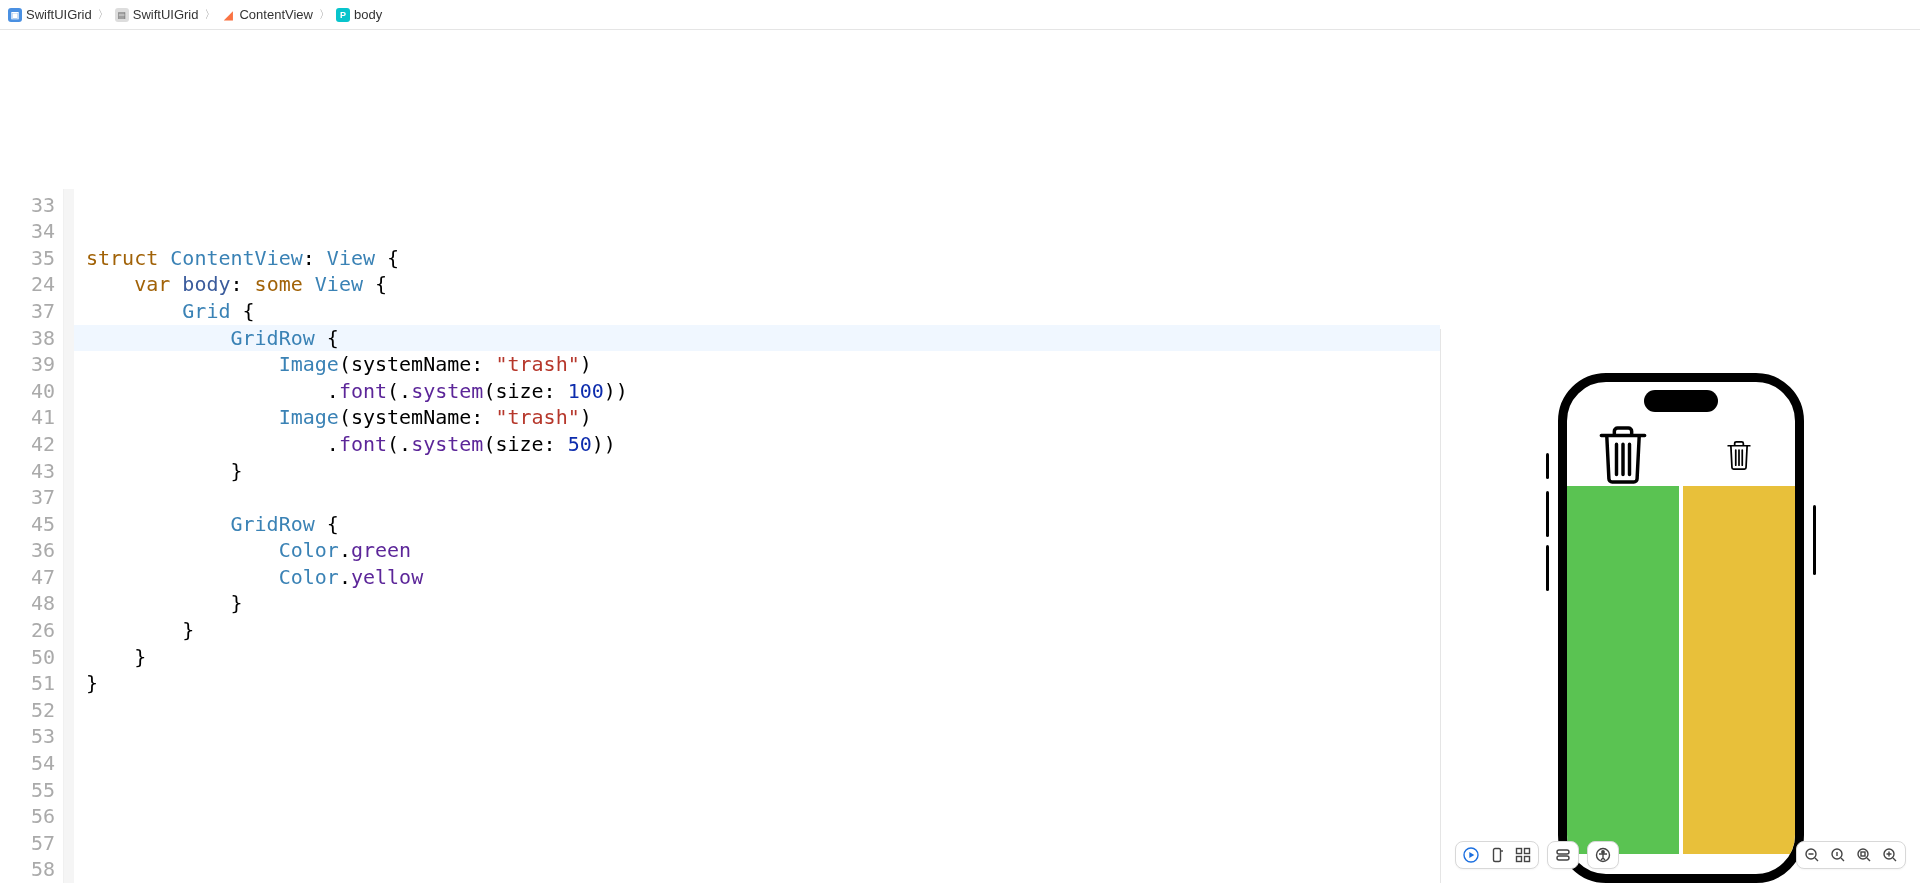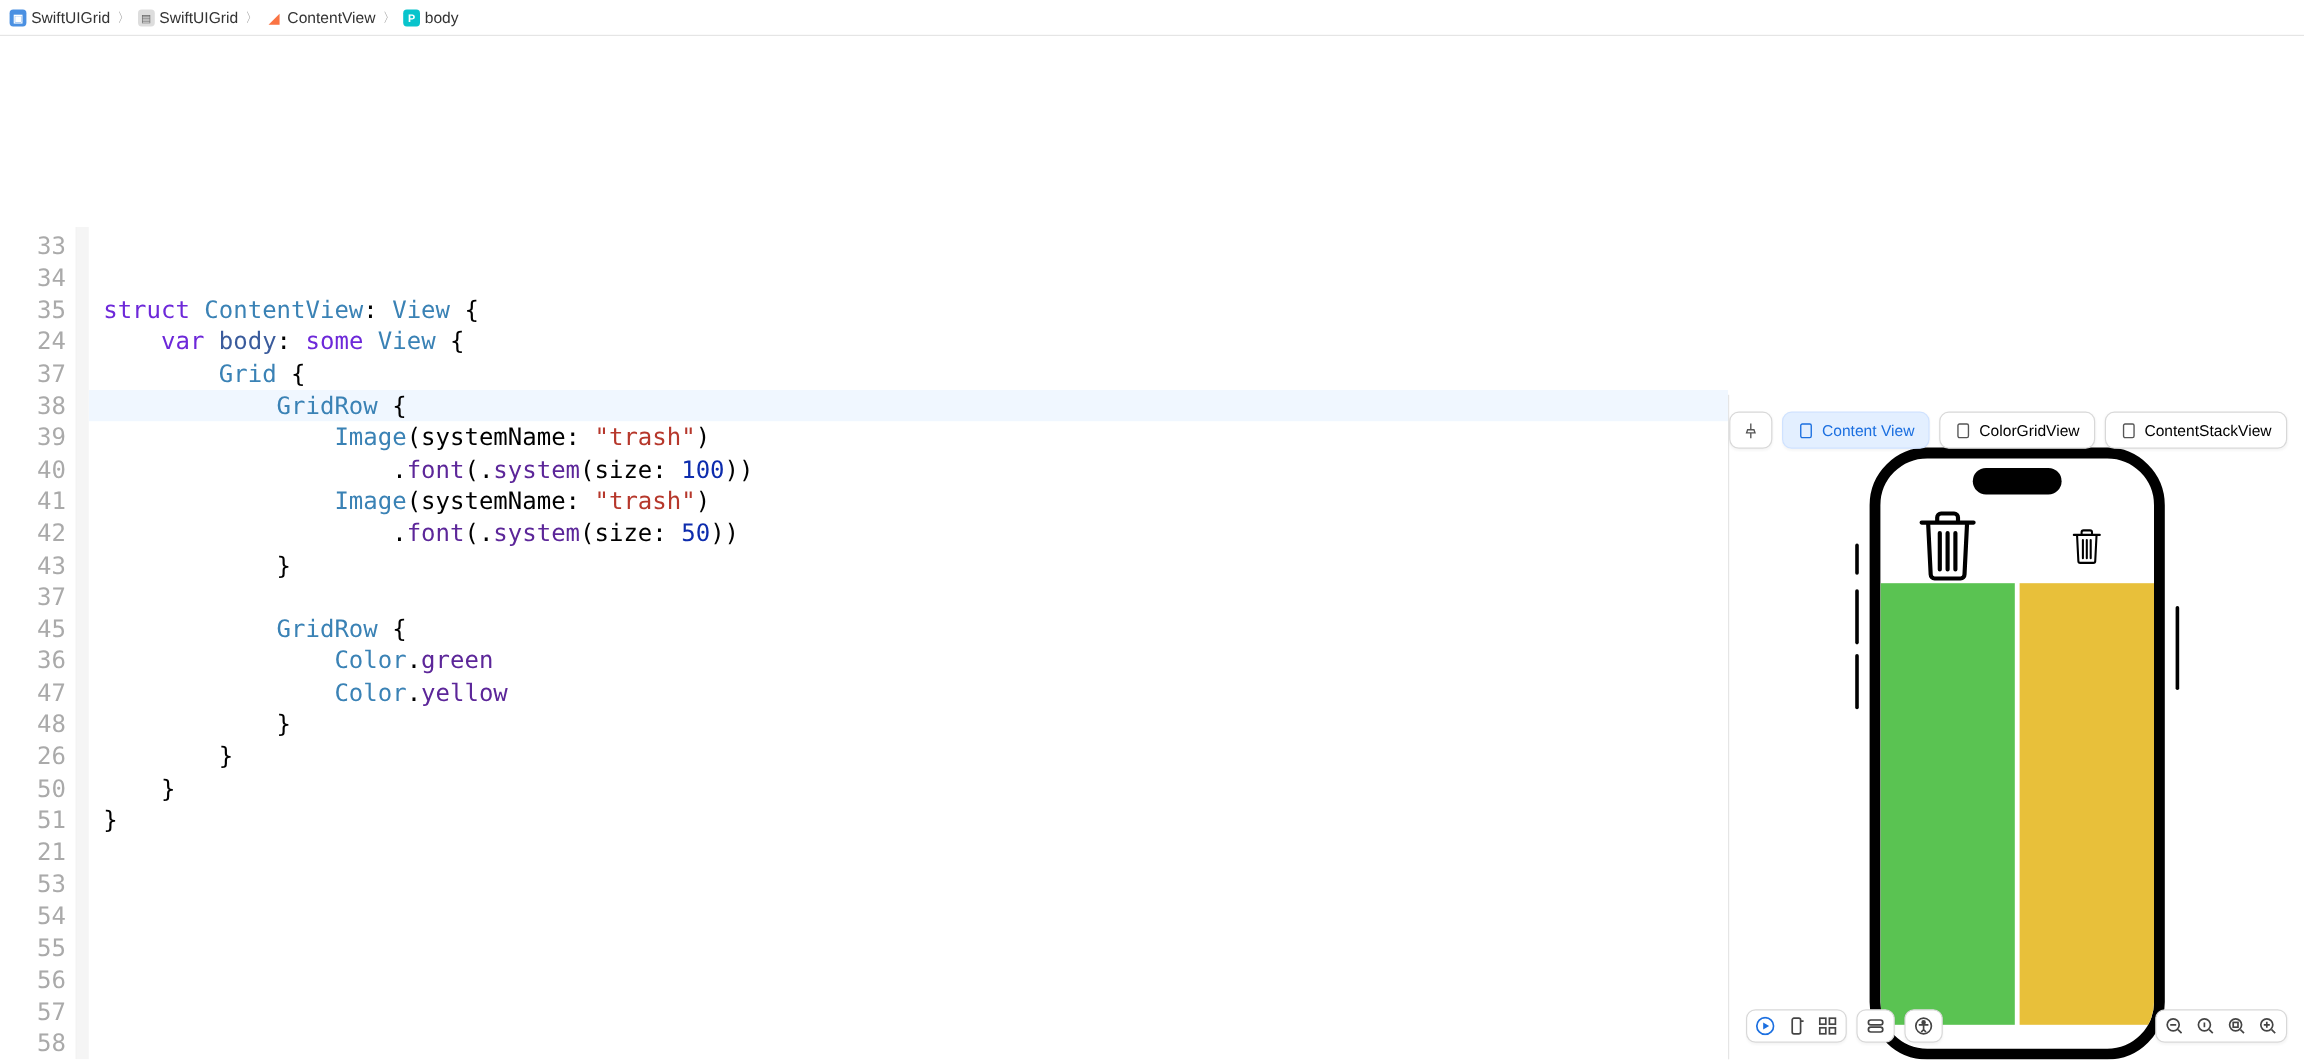--- a/index.html
+++ b/index.html
@@ -28,21 +28,21 @@
   .main { display:flex; height: calc(100% - 30px); align-items: flex-end; }
   .editor { flex: 1 1 auto; display:flex; overflow:hidden; font-family: "SF Mono", Menlo, monospace; font-size: 20px; line-height: 26.6px; }
   .gutter { width: 64px; flex:none; text-align:right; color:#aaa; padding-right:8px; padding-top:3px; user-select:none; border-right: 1px solid #f0f0f0;}
   .gutter div { height:26.6px; }
   .foldstrip { width: 10px; background:#f5f5f5; flex:none;}
   .code { flex:1; padding-top:3px; white-space:pre; overflow:hidden;}
   .code .line { height:26.6px; padding-left:12px;}
   .code .line.hl { background:#f0f7ff; }
   
   
-  .kw { color:#6d28d9;margin-top:36px; } 
+  .kw { color:#a16207;margin-top:36px; } 
   .typ { color:#3a82b5; } 
   .mem { color:#5c2699; } 
   .str { color:#b6372b; } 
   .num { color:#0d2cad; } 
   .id { color:#3a5b9c;} 
   .plain { color:#000; }
   
   
   .preview { width: 480px; flex:none; border-left:1px solid #e5e5e5; background:#fff; display:flex; flex-direction:column; position:relative;}
   .preview-tabs { position:absolute; top:14px; right:14px; display:flex; gap:8px; z-index:5;}
@@ -120,58 +120,33 @@
         <div>42</div>
         <div>43</div>
         <div>37</div>
         <div>45</div>
         <div>36</div>
         <div>47</div>
         <div>48</div>
         <div>26</div>
         <div>50</div>
         <div>51</div>
-        <div>21</div>
+        <div>52</div>
         <div>53</div>
         <div>54</div>
         <div>55</div>
         <div>56</div>
         <div>57</div>
         <div>58</div>
       </div>
     <div class="foldstrip"></div>
     <div class="code" id="code"><div class="line"></div><div class="line"></div><div class="line"><span class="kw">struct</span><span class="plain"> </span><span class="typ">ContentView</span><span class="plain">: </span><span class="typ">View</span><span class="plain"> {</span></div><div class="line"><span class="plain">    </span><span class="kw">var</span><span class="plain"> </span><span class="id">body</span><span class="plain">: </span><span class="kw">some</span><span class="plain"> </span><span class="typ">View</span><span class="plain"> {</span></div><div class="line"><span class="plain">        </span><span class="typ">Grid</span><span class="plain"> {</span></div><div class="line hl"><span class="plain">            </span><span class="typ">GridRow</span><span class="plain"> {</span></div><div class="line"><span class="plain">                </span><span class="typ">Image</span><span class="plain">(systemName: </span><span class="str">"trash"</span><span class="plain">)</span></div><div class="line"><span class="plain">                    .</span><span class="mem">font</span><span class="plain">(.</span><span class="mem">system</span><span class="plain">(size: </span><span class="num">100</span><span class="plain">))</span></div><div class="line"><span class="plain">                </span><span class="typ">Image</span><span class="plain">(systemName: </span><span class="str">"trash"</span><span class="plain">)</span></div><div class="line"><span class="plain">                    .</span><span class="mem">font</span><span class="plain">(.</span><span class="mem">system</span><span class="plain">(size: </span><span class="num">50</span><span class="plain">))</span></div><div class="line"><span class="plain">            }</span></div><div class="line"></div><div class="line"><span class="plain">            </span><span class="typ">GridRow</span><span class="plain"> {</span></div><div class="line"><span class="plain">                </span><span class="typ">Color</span><span class="plain">.</span><span class="mem">green</span></div><div class="line"><span class="plain">                </span><span class="typ">Color</span><span class="plain">.</span><span class="mem">yellow</span></div><div class="line"><span class="plain">            }</span></div><div class="line"><span class="plain">        }</span></div><div class="line"><span class="plain">    }</span></div><div class="line"><span class="plain">}</span></div><div class="line"></div><div class="line"></div><div class="line"></div><div class="line"></div><div class="line"></div><div class="line"></div><div class="line"></div></div>
   </div>
 
   <div class="preview">
-    <div class="preview-tabs">
-      <div class="ptab icon-only">
-        <svg class="pin-icon" viewBox="0 0 16 16" fill="none" stroke="#555" stroke-width="1.3">
-            <path d="M8 1v6M5 7h6l1 3H4l1-3zM8 10v5"></path>
-          </svg>
-      </div>
-      <div class="ptab active">
-        <svg class="doc-icon" viewBox="0 0 16 16" fill="none" stroke="#1b6fe0" stroke-width="1.3">
-            <rect x="3" y="1.5" width="10" height="13" rx="1.5"></rect>
-          </svg>
-        <span>Content View</span>
-      </div>
-      <div class="ptab">
-        <svg class="doc-icon" viewBox="0 0 16 16" fill="none" stroke="#555" stroke-width="1.3">
-            <rect x="3" y="1.5" width="10" height="13" rx="1.5"></rect>
-          </svg>
-        <span>ColorGridView</span>
-      </div>
-      <div class="ptab">
-        <svg class="doc-icon" viewBox="0 0 16 16" fill="none" stroke="#555" stroke-width="1.3">
-            <rect x="3" y="1.5" width="10" height="13" rx="1.5"></rect>
-          </svg>
-        <span>ContentStackView</span>
-      </div>
-    </div>
 
     <div class="canvas-area">
       <div class="phone-wrap">
         <div class="side-btn s1"></div>
           <div class="side-btn s2"></div>
           <div class="side-btn s3"></div>
           <div class="side-btn s4"></div>
         <div class="phone">
           <div class="notch"></div>
           <div class="phone-content">

